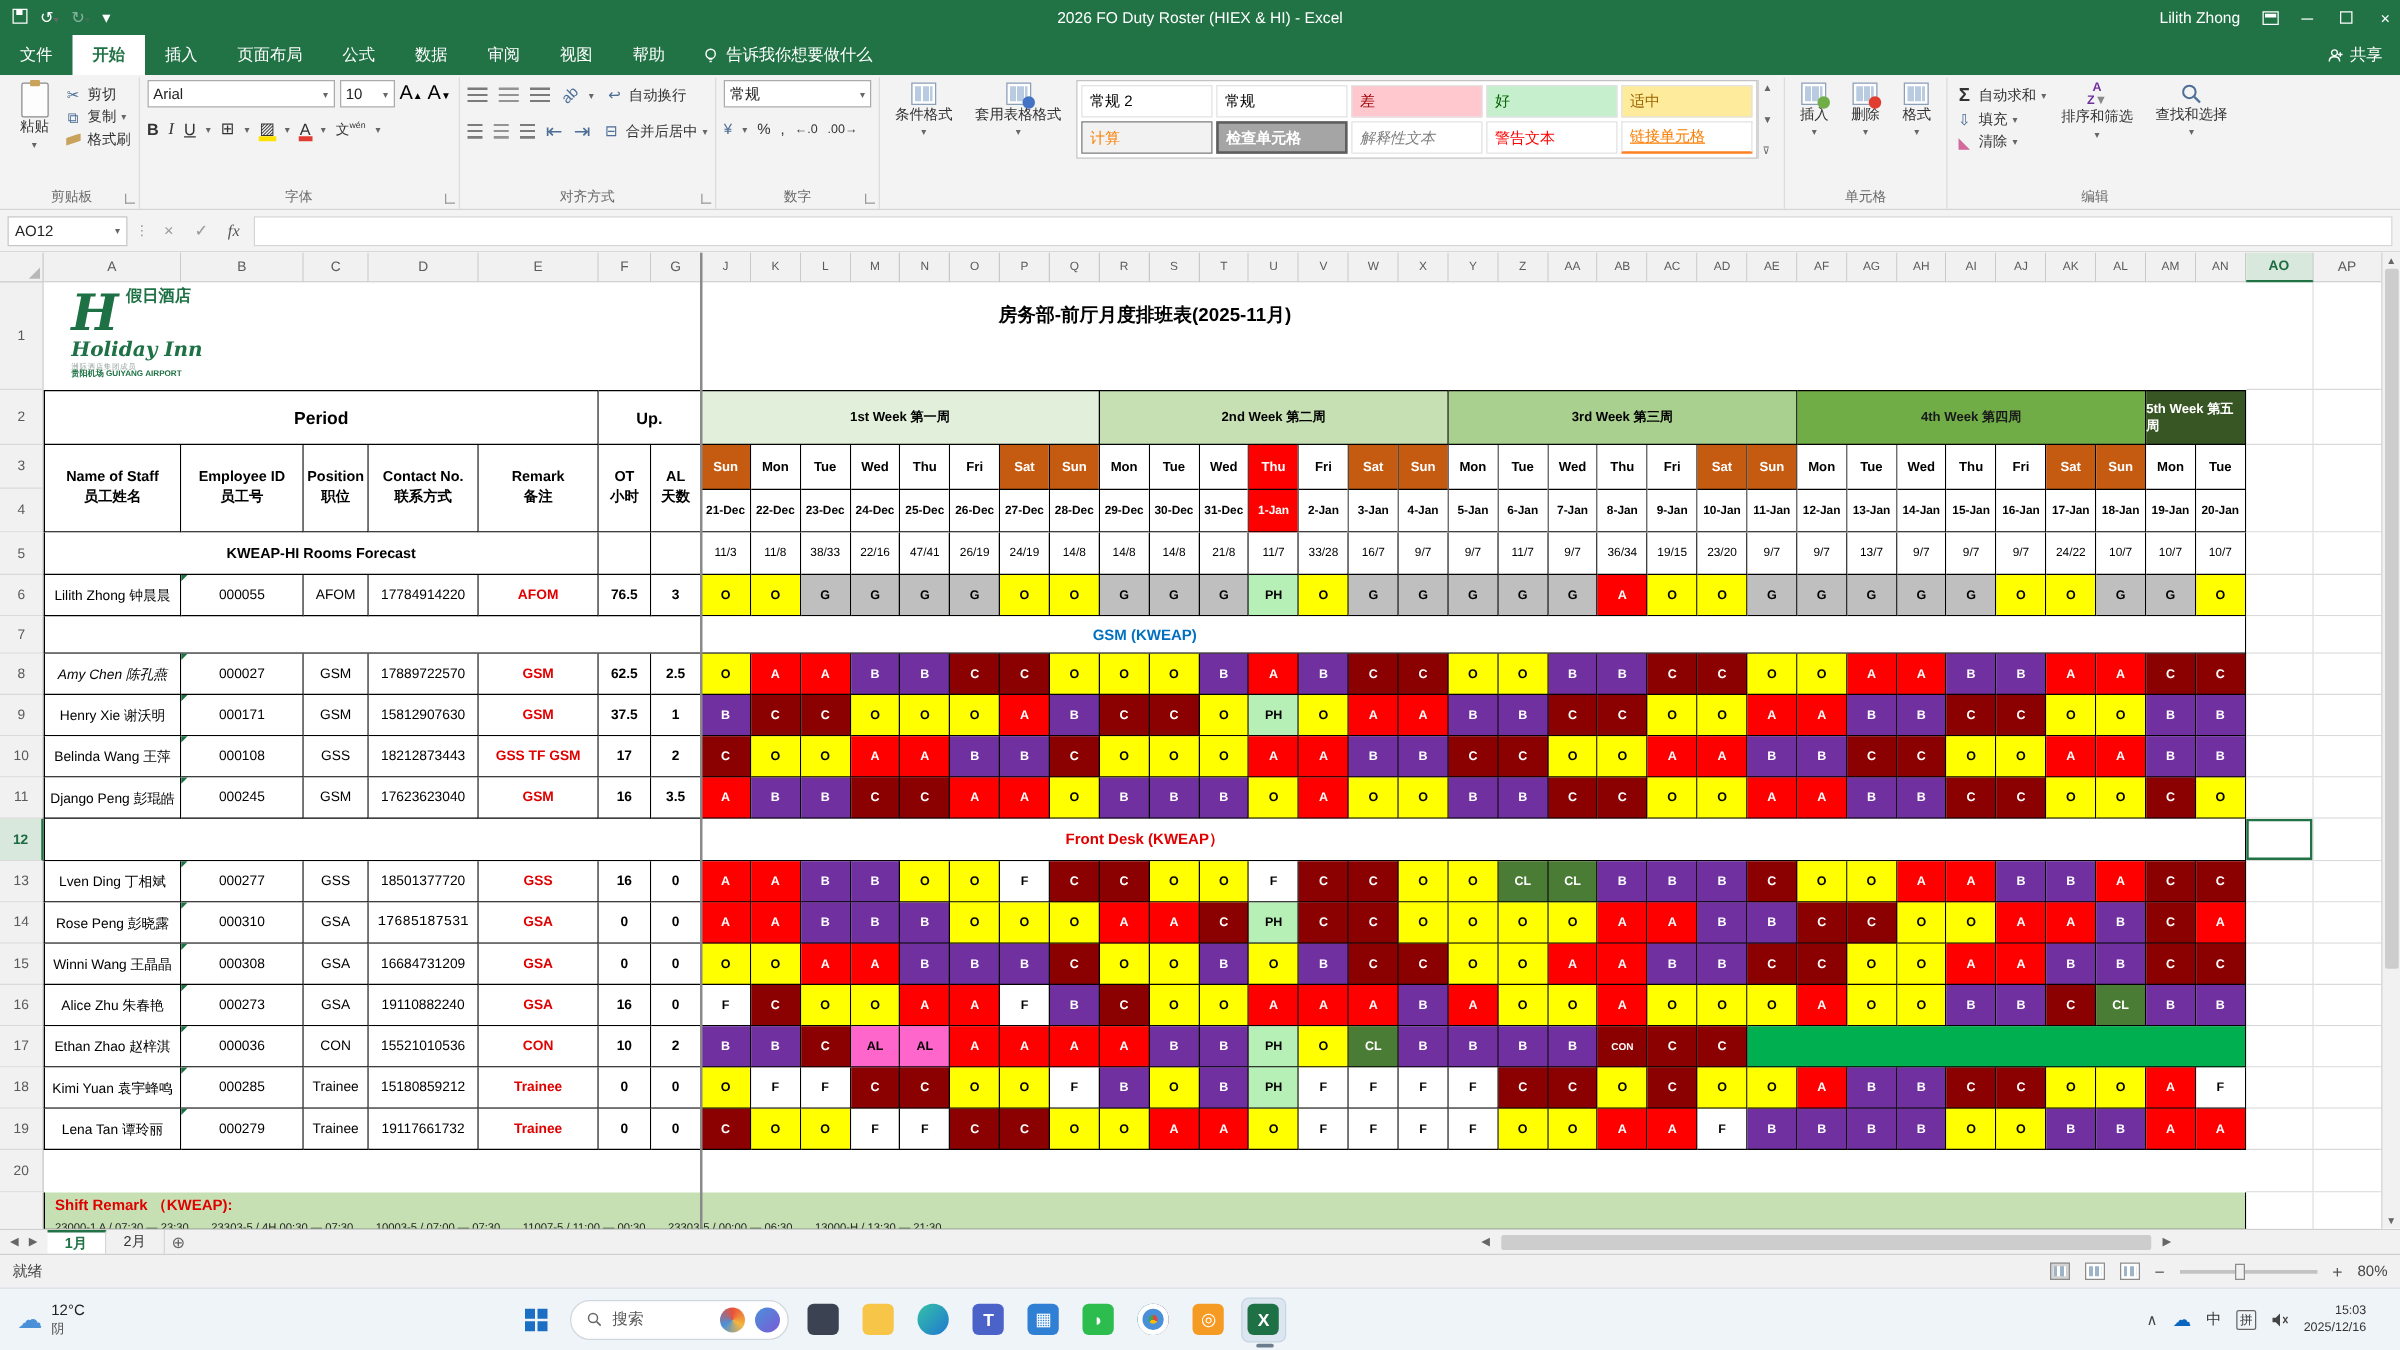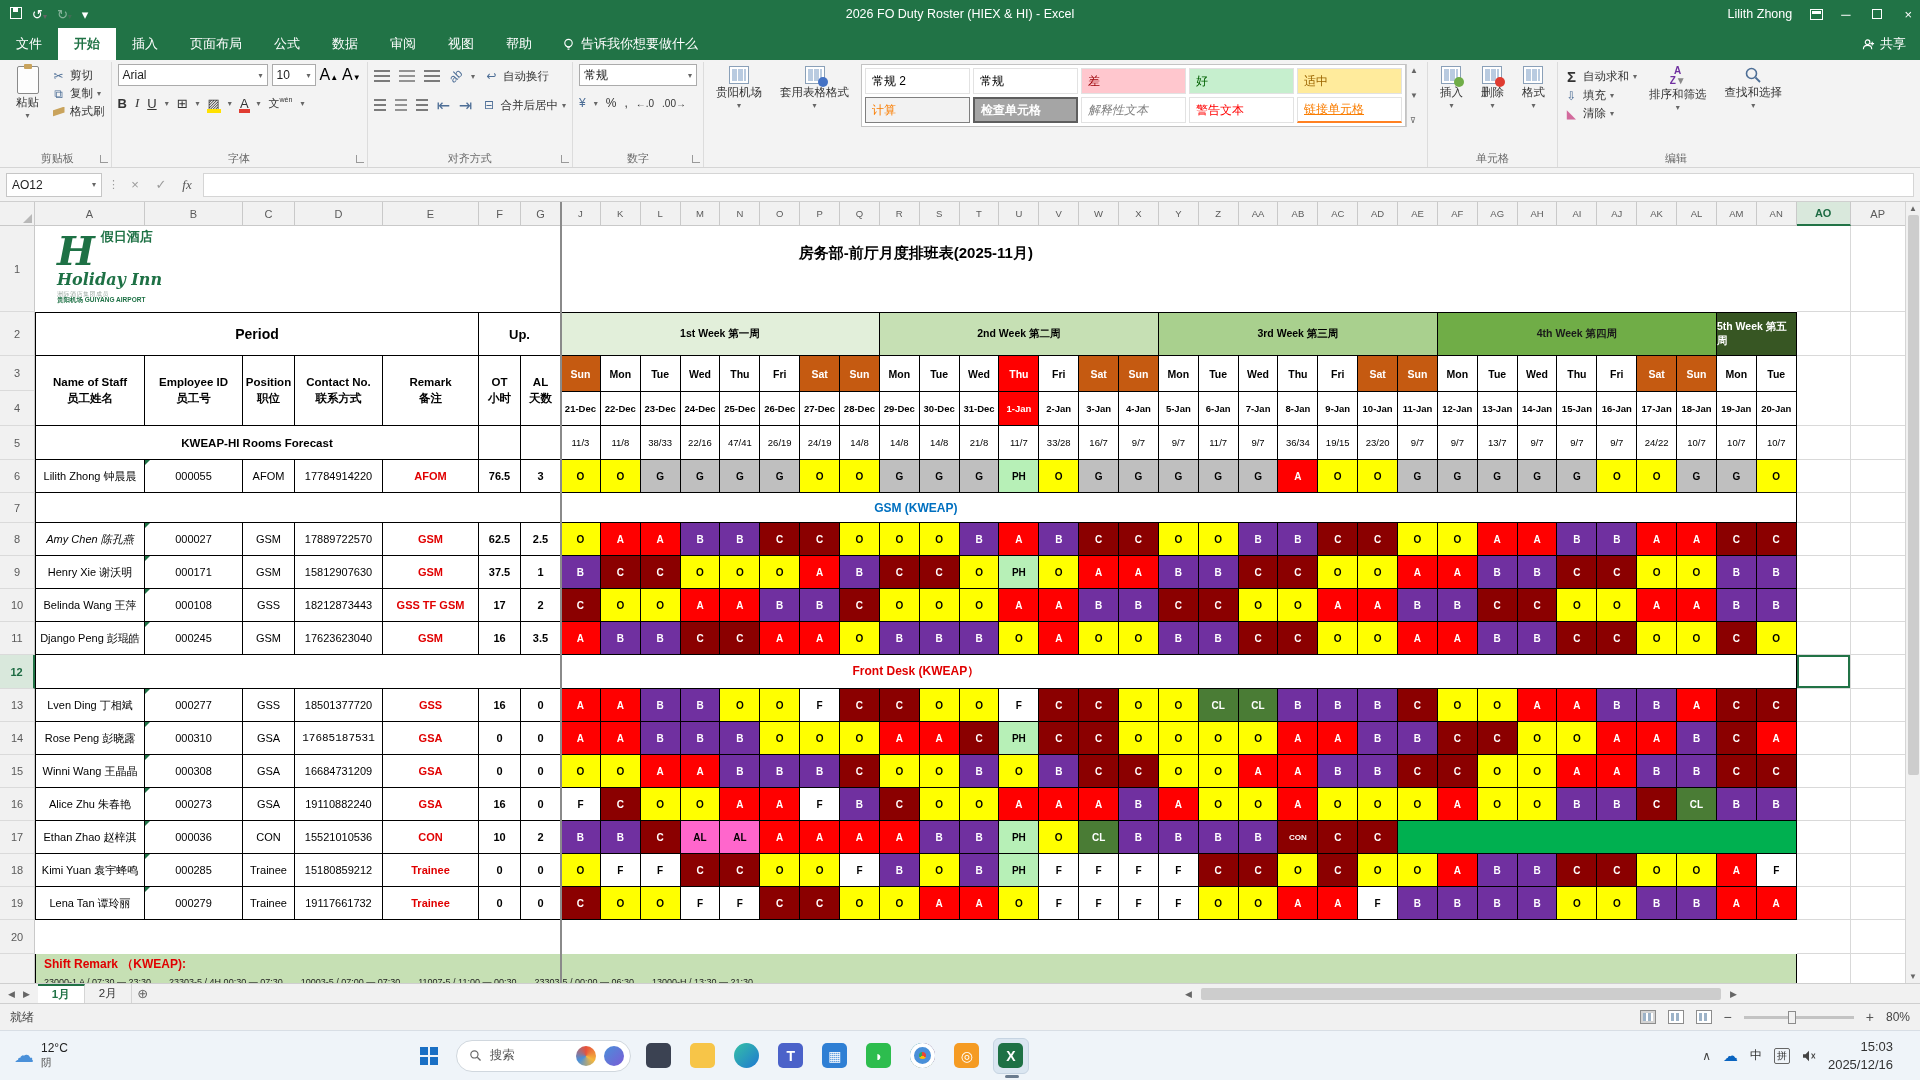--- a/index.html
+++ b/index.html
@@ -165,21 +165,21 @@
   .mini.m1 { background:conic-gradient(#e8503a,#f5b73d,#4a90d9,#e8503a); }
   .mini.m2 { background:linear-gradient(135deg,#4a90d9,#7b5bd6); margin-left:0; }
   .app { width:36px; height:36px; border-radius:6px; display:flex; align-items:center; justify-content:center; position:relative; }
   .app.active { background:#dbe6f1; border:1px solid #c6d4e2; }
   .app.active:after { content:""; position:absolute; bottom:-5px; left:11px; width:14px; height:3px; border-radius:2px; background:#6b7c8f; }
   .ic24 { width:25px; height:25px; border-radius:5px; display:flex; align-items:center; justify-content:center; color:#fff; font-weight:bold; font-size:14px; }
   .tb-tray { margin-left:auto; display:flex; align-items:center; gap:12px; padding-right:10px; font-size:12px; color:#333; }
   .tray-ic { font-size:12px; color:#444; }
   .onedrive { color:#0a64c0; font-size:15px; }
   .imebox { border:1px solid #666; font-size:10px; padding:0 2px; border-radius:2px; }
-  .clock { text-align:right; font-size:13px; line-height:1.35; }
+  .clock { text-align:right; font-size:10px; line-height:1.35; }
   .sliver { width:5px; height:100%; border-left:1px solid #c9d2da; }
 </style>
 </head>
 <body>
 
 <div id="app">
 
   <div id="titlebar">
     <div class="qat">
       <span class="qi"><span class="ic-save"></span></span>
@@ -338,21 +338,21 @@
         </div>
       </div>
       <div class="rg-label">数字</div>
       <span class="dlg"></span>
     </div>
 
     <div class="rg">
       <div class="rg-body">
         <div class="btn-big">
           <span class="ic-grid"></span>
-          <span>贵阳机场</span>
+          <span>条件格式</span>
             <span class="caret">▾</span>
         </div>
         <div class="btn-big">
           <span class="ic-grid blue"></span>
           <span>套用表格格式</span>
             <span class="caret">▾</span>
         </div>
         <div style="display:flex">
           <div class="chip-wrap" id="style-gallery">
               <div class="chip ">常规 2</div>

